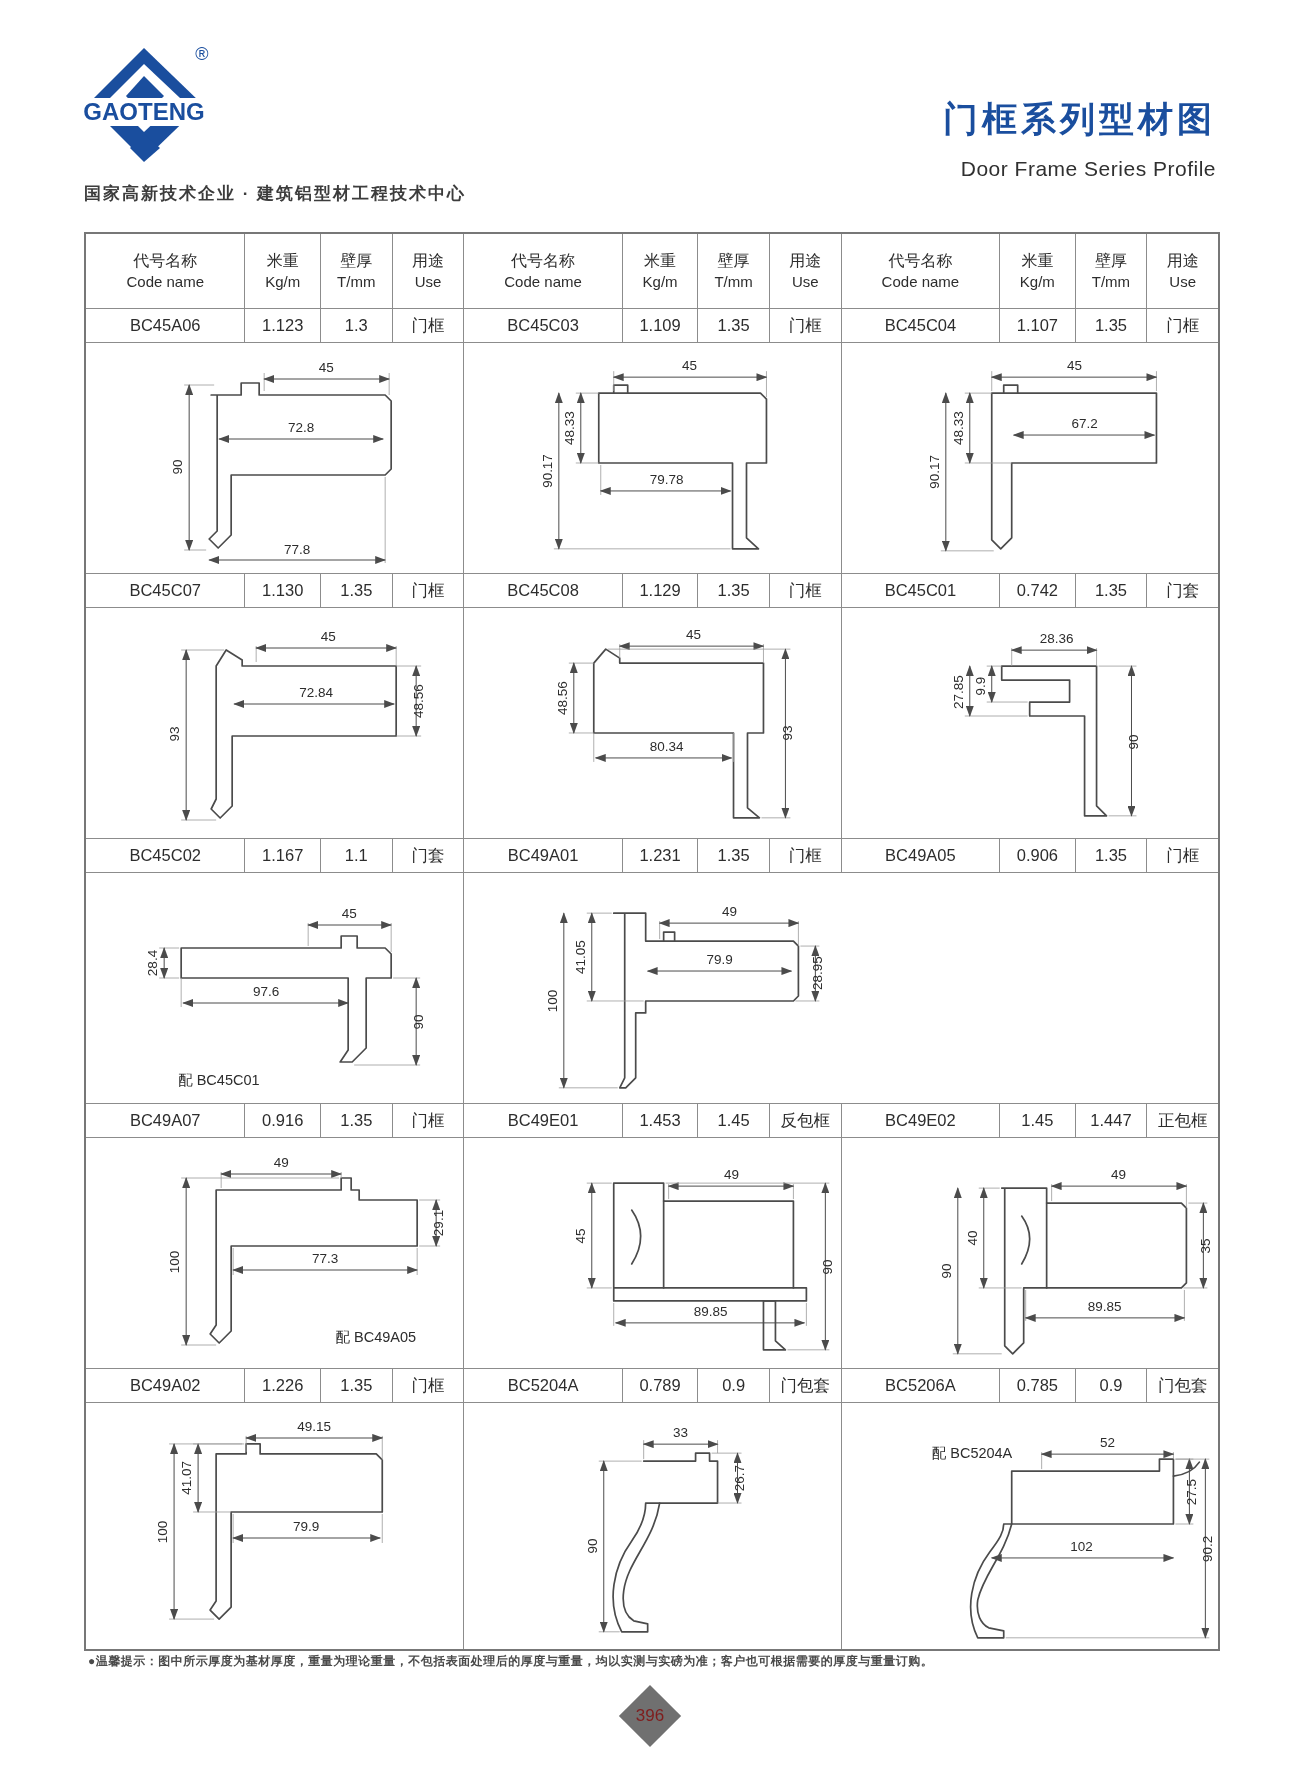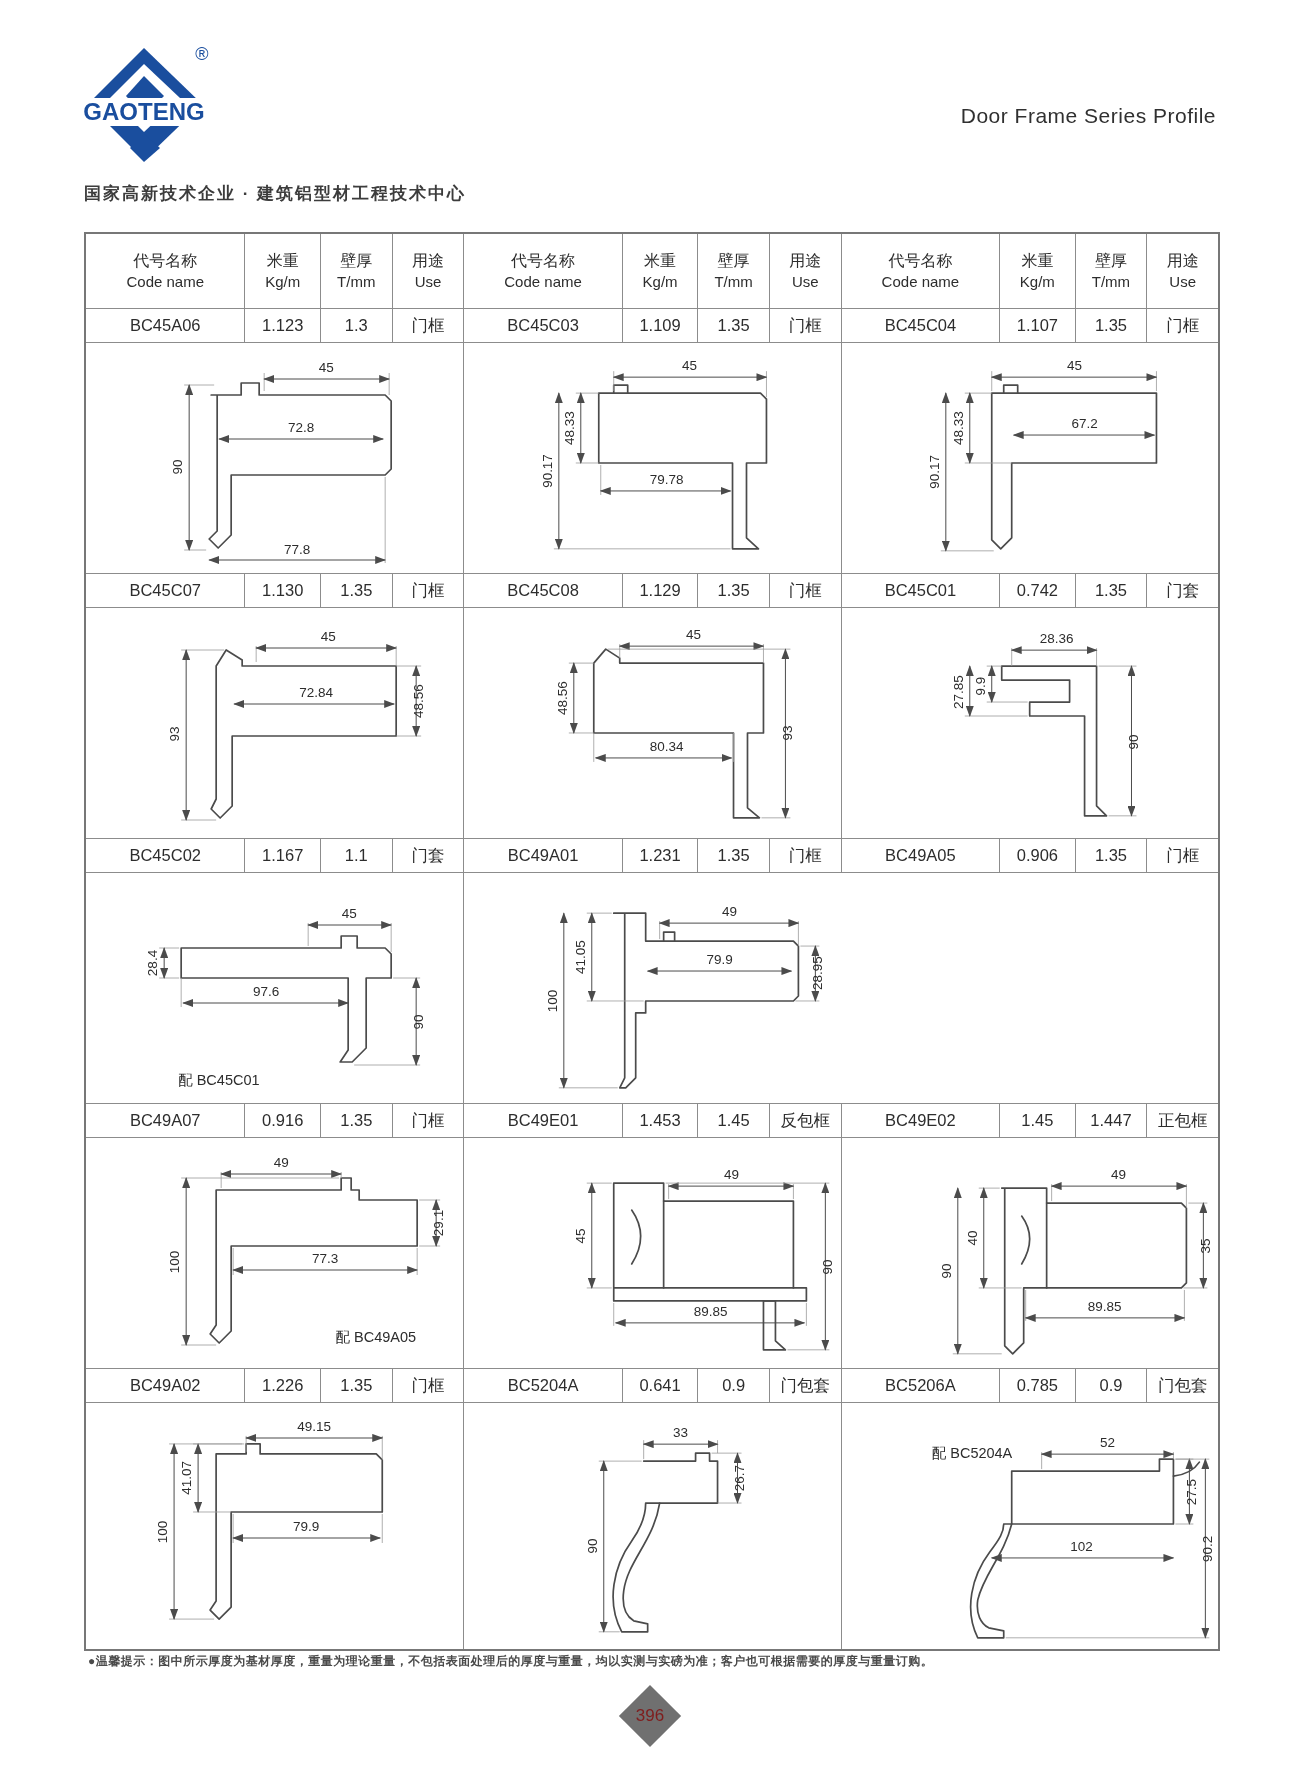--- a/index.html
+++ b/index.html
@@ -8,21 +8,21 @@
   
   .hdr{position:absolute;left:84px;top:42px;right:84px;height:150px;}
   .logo-wrap{display:flex;align-items:flex-start;gap:18px;}
   .logo-svg{width:132px;height:128px;flex:0 0 auto;}
   .brand{padding-top:22px;}
   .brand-cn{font-size:46px;font-weight:bold;color:#1a4e9e;letter-spacing:10px;line-height:1;}
   .brand-en{font-size:21px;font-weight:bold;color:#1a4e9e;letter-spacing:3.5px;margin-top:8px;}
   .tagline{position:absolute;left:84px;top:182px;font-size:17px;font-weight:bold;color:#3c3c3c;letter-spacing:2px;text-align:center;}
   .title-blk{position:absolute;right:84px;top:96px;text-align:right;}
   .title-cn{font-size:35px;font-weight:bold;color:#1a4e9e;letter-spacing:4px;}
-  .title-en{font-size:21px;color:#303030;margin-top:8px;letter-spacing:.5px;}
+  .title-en{font-size:21px;color:#303030;margin-top:14px;letter-spacing:.5px;}
   
   .tbl{position:absolute;left:84px;top:232px;width:1132px;border:2px solid #777;}
   .specs{display:grid;grid-template-columns:repeat(3,42fr 20fr 19fr 19fr);border-top:1px solid #8c8c8c;}
   .specs.head{border-top:none;}
   .draws{display:grid;grid-template-columns:repeat(3,1fr);border-top:1px solid #8c8c8c;}
   .cell{border-left:1px solid #8c8c8c;display:flex;flex-direction:column;align-items:center;justify-content:center;
         text-align:center;min-width:0;}
   .cell:first-child{border-left:none;}
   .head .cell{height:74px;font-size:16px;line-height:1.35;}
   .head .en{font-size:15px;}
@@ -67,20 +67,21 @@
         <path d="M60,34 L80,54 L60,74 L42,54 Z" fill="#1a4e9e"></path>
         <rect x="2" y="56" width="120" height="28" fill="#ffffff"></rect>
         <text x="60" y="78" text-anchor="middle" font-size="24" font-weight="bold" fill="#1a4e9e" font-family="Liberation Sans, sans-serif">GAOTENG</text>
         <path d="M60,92 L76,106 L60,120 L46,106 Z" fill="#1a4e9e"></path>
         <text x="118" y="18" text-anchor="middle" font-size="18" fill="#1a4e9e" font-family="Liberation Sans, sans-serif">®</text>
       </svg>
     </div>
   </div>
   <div class="tagline">国家高新技术企业 · 建筑铝型材工程技术中心</div>
   <div class="title-blk">
+    <div class="title-cn">门框系列型材图</div>
     <div class="title-en">Door Frame Series Profile</div>
   </div>
 
   <div class="tbl">
 
     <div class="specs head">
       <div class="cell">
           <div>代号名称</div>
           <div class="en">Code name</div>
         </div>
@@ -435,21 +436,21 @@
         </svg>
       </div>
     </div>
 
     <div class="specs">
       <div class="cell">BC49A02</div>
       <div class="cell">1.226</div>
       <div class="cell">1.35</div>
       <div class="cell">门框</div>
       <div class="cell">BC5204A</div>
-      <div class="cell">0.641</div>
+      <div class="cell">0.789</div>
       <div class="cell">0.9</div>
       <div class="cell">门包套</div>
       <div class="cell">BC5206A</div>
       <div class="cell">0.785</div>
       <div class="cell">0.9</div>
       <div class="cell">门包套</div>
     </div>
 
     <div class="draws tall">
       <div class="dcell">

